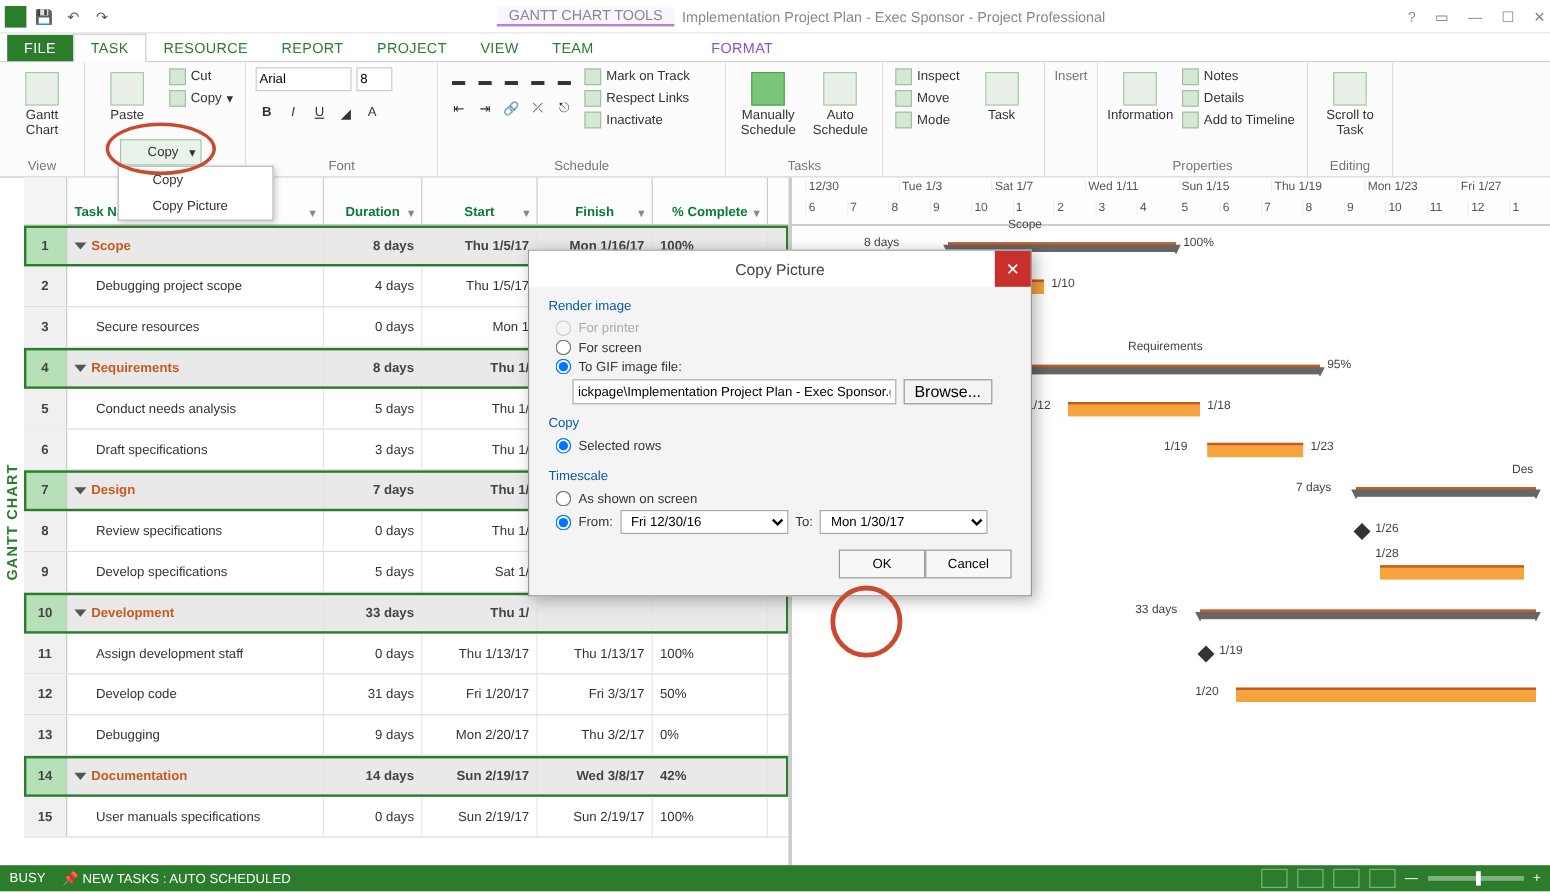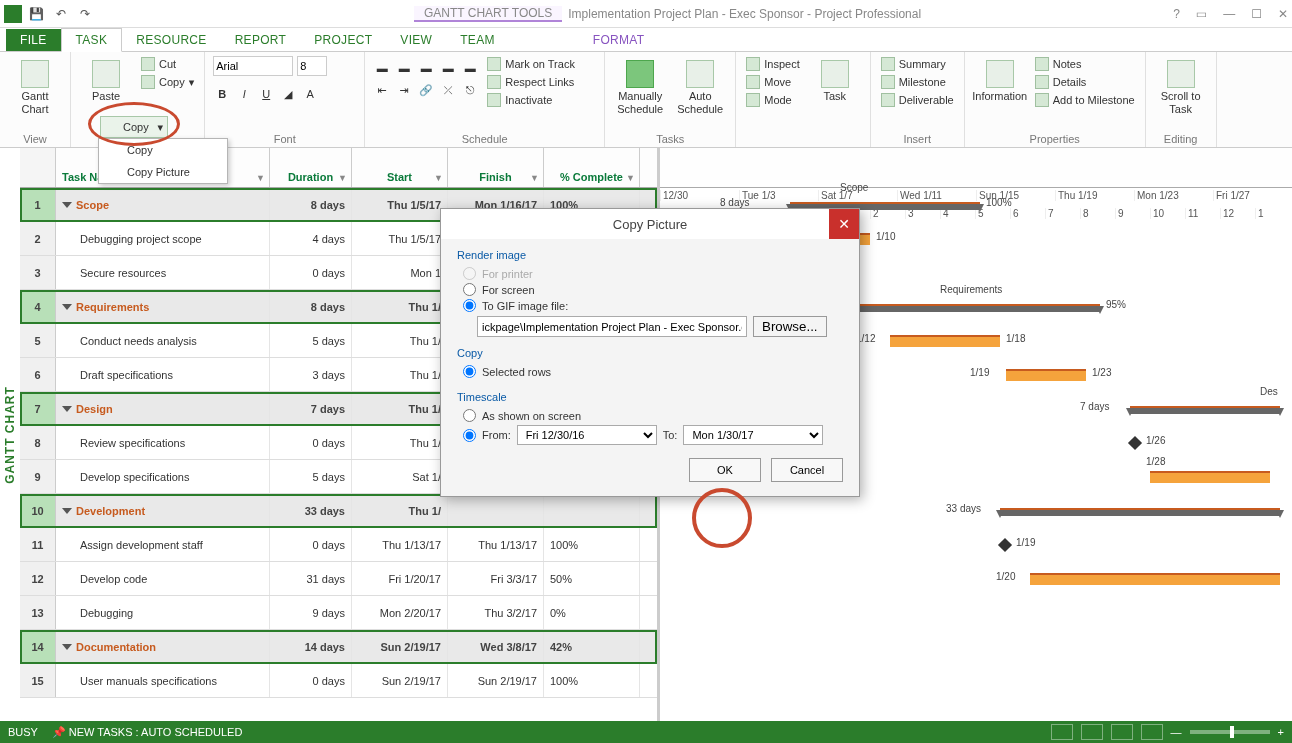--- a/index.html
+++ b/index.html
@@ -71,21 +71,21 @@
 .td{border-right:1px solid #e5e5e5;padding:0 6px;display:flex;align-items:center;font-size:11px;overflow:hidden;}
 .td.col-rownum{background:#f0f0f0;color:#444;font-weight:600;justify-content:center;border-right:1px solid #ccc;}
 .tr.summary .td.col-rownum{background:#b8e0b8;}
 .tr.sel .td.col-rownum{background:#b8e0b8;}
 .td.col-dur,.td.col-start,.td.col-fin,.td.col-pct{justify-content:flex-end;}
 .td.col-pct{justify-content:flex-start;}
 .collapse-arrow{display:inline-block;width:0;height:0;border-left:5px solid transparent;border-right:5px solid transparent;border-top:6px solid #555;margin-right:4px;}
 
 
 .timeline-header{height:40px;border-bottom:1px solid #aaa;position:relative;background:#fefefe;}
-.th-row1,.th-row2{display:flex;position:absolute;left:0;right:0;font-size:10px;color:#555;margin-top:40px;}
+.th-row1,.th-row2{display:flex;position:absolute;left:11px;right:0;font-size:10px;color:#555;}
 .th-row1{top:2px;}
 .th-row2{top:20px;}
 .th-cell{border-left:1px solid #eee;padding-left:2px;}
 .gantt-body{position:relative;}
 .gantt-row{height:34px;position:relative;}
 .bar{position:absolute;height:12px;top:11px;background:#f5a33c;border-top:2px solid #c75b1f;}
 .bar.summary{height:8px;background:#666;top:14px;}
 .bar.summary::before,.bar.summary::after{content:"";position:absolute;top:0;width:0;height:0;border-top:8px solid #666;border-left:4px solid transparent;border-right:4px solid transparent;}
 .bar.summary::before{left:-4px;}
 .bar.summary::after{right:-4px;}
@@ -96,21 +96,21 @@
 .dialog{position:absolute;left:440px;top:208px;width:420px;background:#f4f4f4;border:1px solid #999;box-shadow:3px 3px 12px rgba(0,0,0,0.3);z-index:20;}
 .dlg-title{height:30px;background:#fff;display:flex;align-items:center;justify-content:center;color:#444;font-size:13px;position:relative;}
 .dlg-close{position:absolute;right:0;top:0;width:30px;height:30px;background:#c9302c;color:#fff;display:flex;align-items:center;justify-content:center;cursor:pointer;font-size:14px;}
 .dlg-body{padding:10px 16px 14px 16px;font-size:11px;color:#333;}
 .dlg-body fieldset{border:none;margin-bottom:10px;}
 .dlg-body .sec-label{color:#0a5aa6;margin-bottom:6px;display:block;}
 .dlg-body label{display:flex;align-items:center;gap:6px;margin:3px 0 3px 6px;}
 .dlg-body input[type=text]{border:1px solid #aaa;padding:2px 4px;font-size:11px;background:#fff;}
 .pathbox{width:270px;}
 .dlg-body select{border:1px solid #aaa;padding:2px 4px;font-size:11px;background:#fff;}
-.dlg-buttons{display:flex;justify-content:flex-end;gap:10px;margin-top:8px;}
+.dlg-buttons{display:flex;justify-content:flex-end;margin-top:8px;}
 .dlg-buttons button{width:72px;height:24px;border:1px solid #999;background:#f8f8f8;font-size:11px;cursor:pointer;}
 .red-circle2{position:absolute;left:692px;top:488px;width:60px;height:60px;border:4px solid #c94a2f;border-radius:50%;z-index:25;pointer-events:none;}
 
 
 .statusbar{position:absolute;bottom:0;left:0;right:0;height:22px;background:#2b7d2b;color:#fff;display:flex;align-items:center;font-size:11px;padding:0 8px;gap:14px;}
 .statusbar .right{margin-left:auto;display:flex;gap:8px;align-items:center;}
 .statusbar .vbtn{width:22px;height:16px;border:1px solid rgba(255,255,255,0.4);cursor:pointer;}
 </style>
 </head>
 <body>
@@ -257,56 +257,40 @@
           </div>
       </div>
       <div class="bigbtn">
           <span class="ico"></span>
           <span>Task</span>
         </div>
     </div>
     <div class="group-label">&nbsp;</div>
   </div>
   <div class="group">
-    <div class="group-body">
-      <div class="vstack">
-        <div class="smallbtn">
-            <span class="ico"></span>
-            <span>Summary</span>
-          </div>
-        <div class="smallbtn">
-            <span class="ico"></span>
-            <span>Milestone</span>
-          </div>
-        <div class="smallbtn">
-            <span class="ico"></span>
-            <span>Deliverable</span>
-          </div>
-      </div>
-    </div>
     <div class="group-label">Insert</div>
   </div>
   <div class="group">
     <div class="group-body">
       <div class="bigbtn">
           <span class="ico"></span>
           <span>Information</span>
         </div>
       <div class="vstack">
         <div class="smallbtn">
             <span class="ico"></span>
             <span>Notes</span>
           </div>
         <div class="smallbtn">
             <span class="ico"></span>
             <span>Details</span>
           </div>
         <div class="smallbtn">
             <span class="ico"></span>
-            <span>Add to Milestone</span>
+            <span>Add to Timeline</span>
           </div>
       </div>
     </div>
     <div class="group-label">Properties</div>
   </div>
   <div class="group">
     <div class="group-body">
         <div class="bigbtn">
           <span class="ico"></span>
           <span>Scroll to Task</span>

